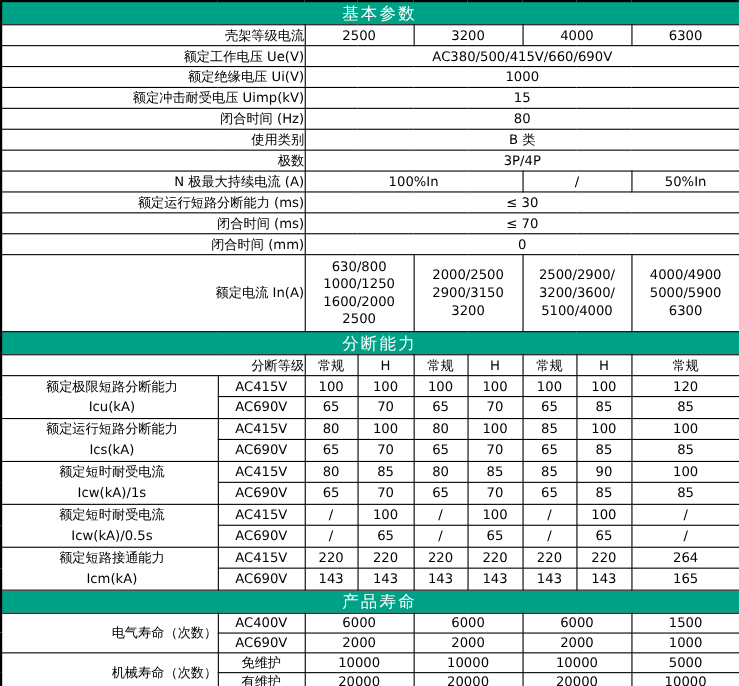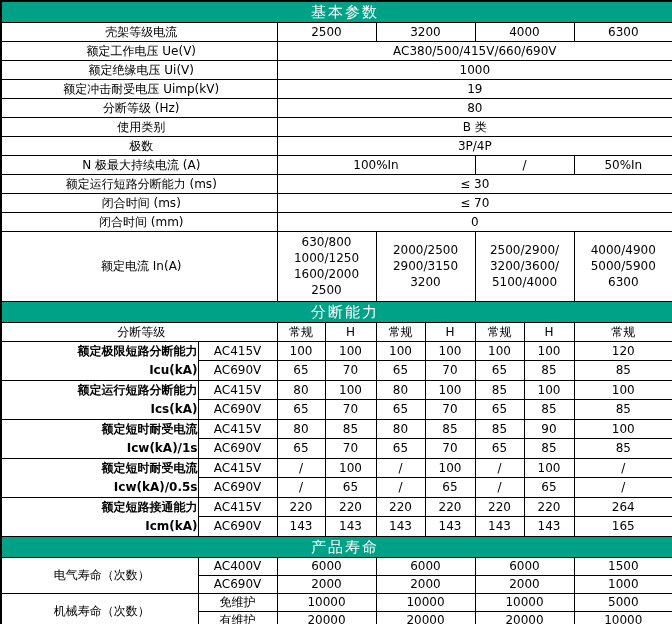--- a/index.html
+++ b/index.html
@@ -33,24 +33,24 @@
   tr.hdr{height:21px;}
   tr.hdr td{
     background:var(--header_bg);
     color:var(--header_text);
     font-size:15px;
     letter-spacing:2px;
     padding-left:16px;
   }
   tr.tall{height:70px;}
   tr.life{height:18px;}
-  td.lbl{text-align:center;padding-left:4px;}
+  td.lbl{text-align:right;padding-left:4px;}
   td.pre{white-space:pre-line;line-height:16px;}
   td.grp{vertical-align:top;}
-  td.grp div{line-height:19px;height:19px;text-align:right;padding-left:4px;font-weight:bold;}
+  td.grp div{line-height:19px;height:19px;text-align:center;padding-left:4px;}
 </style>
 </head>
 <body>
 
 <table class="spec">
   <colgroup>
     <col style="width:197px">
       <col style="width:79px">
     <col style="width:48px">
       <col style="width:51px">
@@ -77,24 +77,24 @@
   <tr class="r">
     <td class="lbl" colspan="2">额定工作电压 Ue(V)</td>
     <td colspan="7">AC380/500/415V/660/690V</td>
   </tr>
   <tr class="r">
     <td class="lbl" colspan="2">额定绝缘电压 Ui(V)</td>
     <td colspan="7">1000</td>
   </tr>
   <tr class="r">
     <td class="lbl" colspan="2">额定冲击耐受电压 Uimp(kV)</td>
-    <td colspan="7">19</td>
-  </tr>
-  <tr class="r">
-    <td class="lbl" colspan="2">分断等级 (Hz)</td>
+    <td colspan="7">15</td>
+  </tr>
+  <tr class="r">
+    <td class="lbl" colspan="2">闭合时间 (Hz)</td>
     <td colspan="7">80</td>
   </tr>
   <tr class="r">
     <td class="lbl" colspan="2">使用类别</td>
     <td colspan="7">B 类</td>
   </tr>
   <tr class="r">
     <td class="lbl" colspan="2">极数</td>
     <td colspan="7">3P/4P</td>
   </tr>

